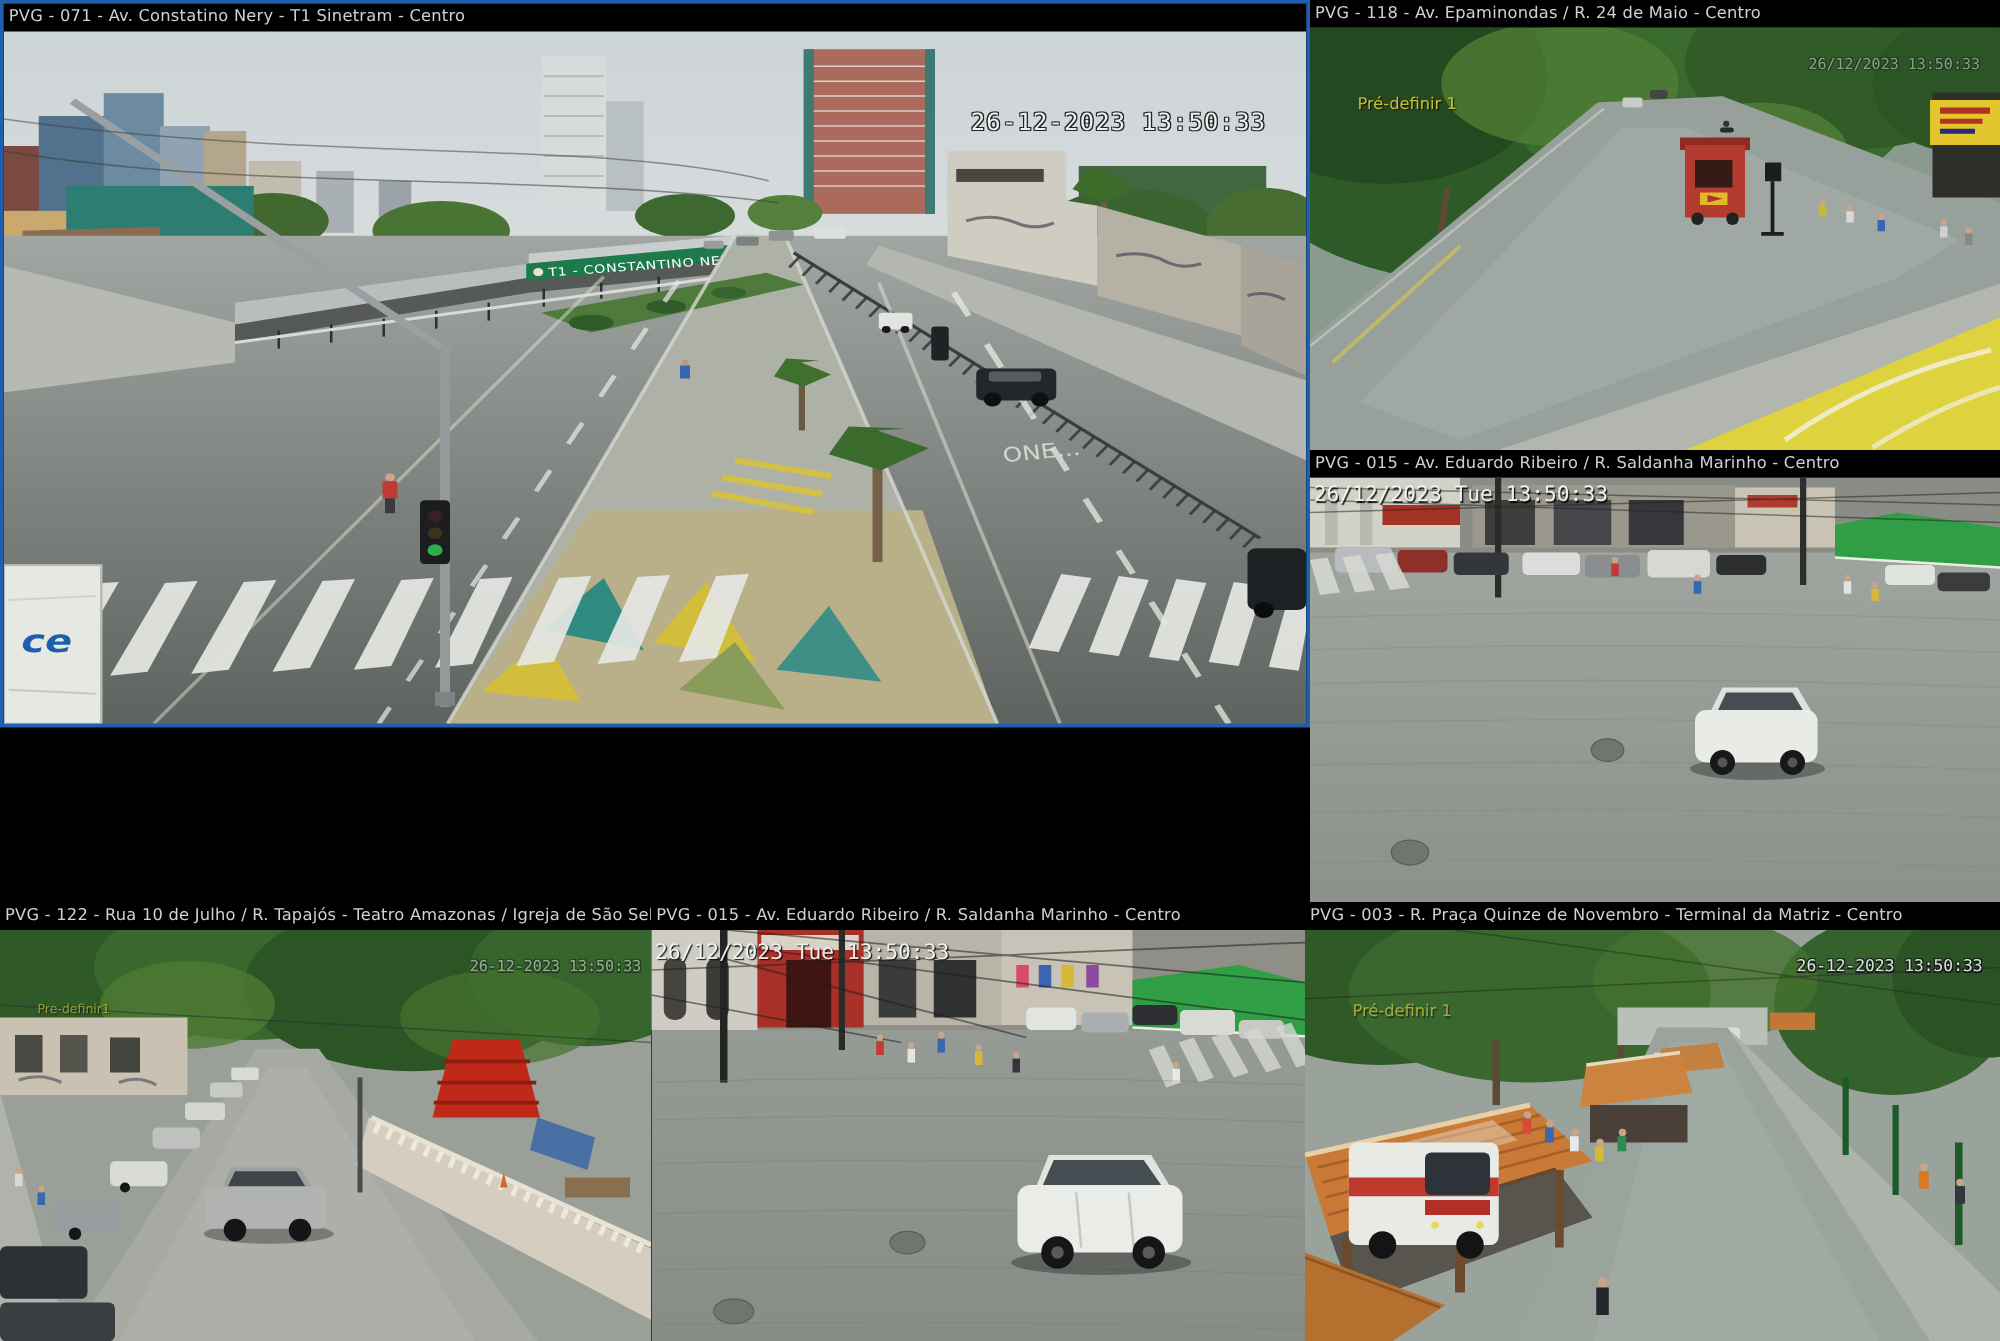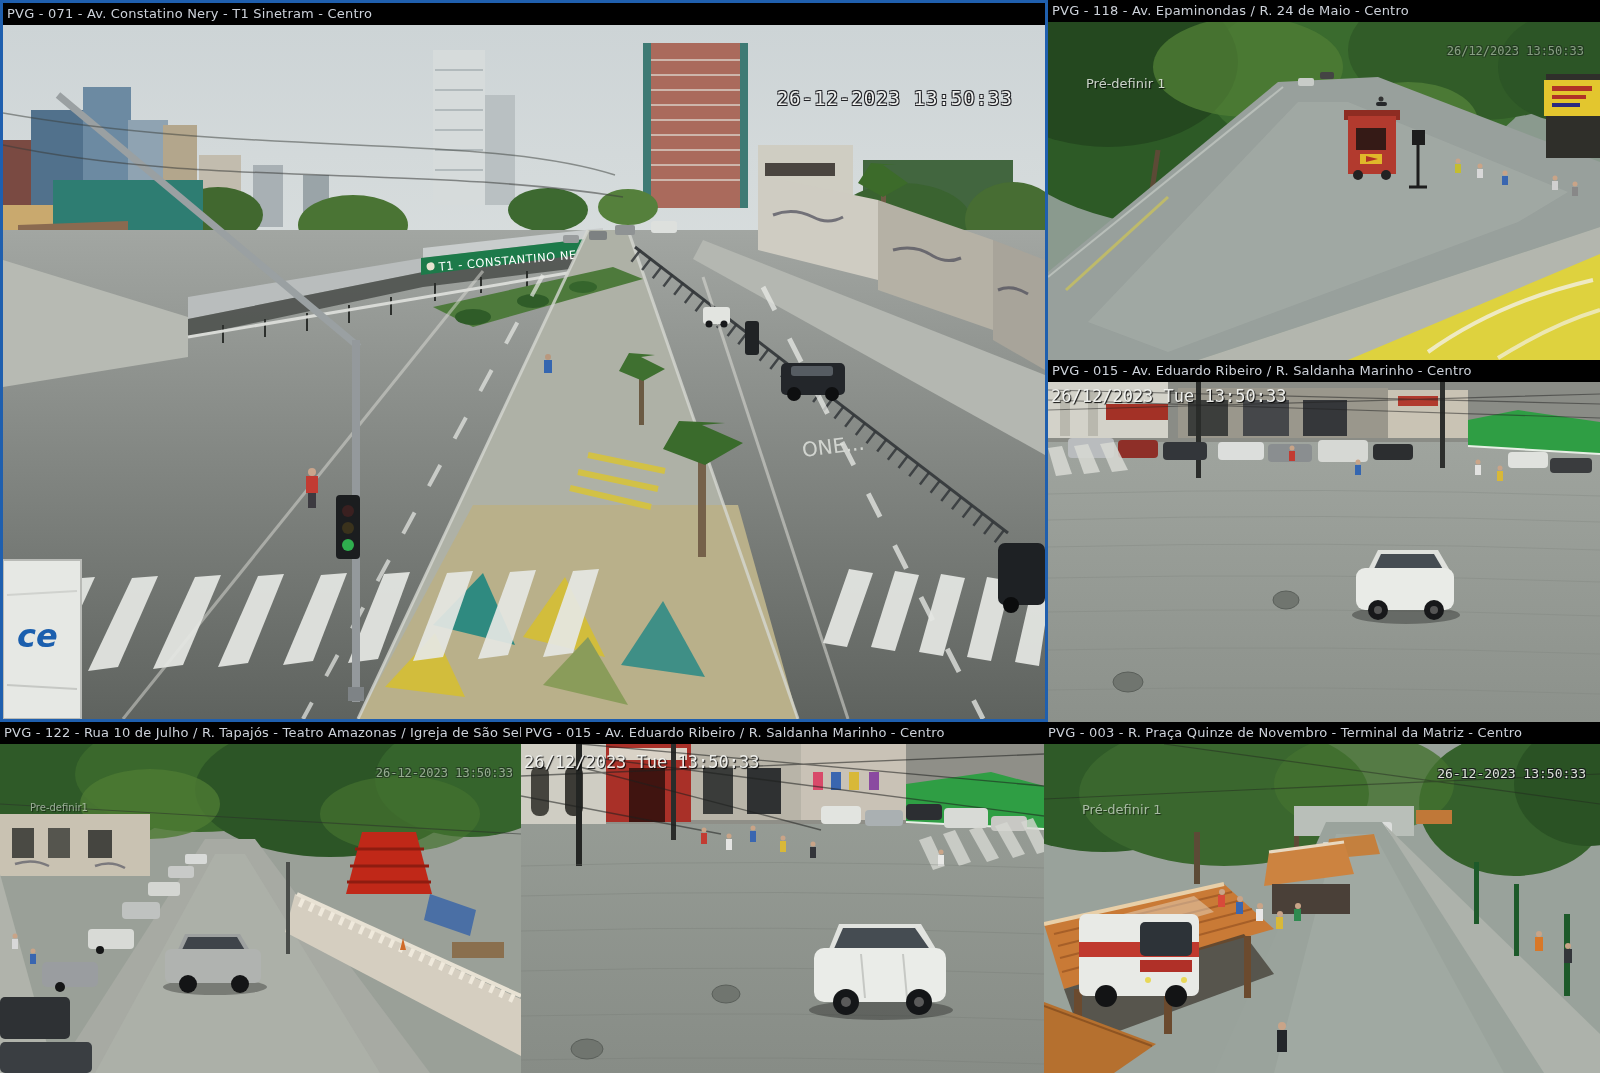--- a/index.html
+++ b/index.html
@@ -13,31 +13,31 @@
   .feed.selected .video{top:22px;}
   .video svg{display:block;width:100%;height:100%;}
   .ts{position:absolute;font-family:"DejaVu Sans Mono",monospace;color:#f3f4f1;white-space:nowrap;}
   .ts.outlined{text-shadow:-1px -1px 0 #15151a,1px -1px 0 #15151a,-1px 1px 0 #15151a,1px 1px 0 #15151a;}
   .ts-main{top:62px;right:32px;font-size:19px;letter-spacing:1px;opacity:.92;}
   .ts-f2{top:22px;right:16px;font-size:12px;opacity:.45;margin-left:20px;}
   .ts-f3{top:4px;left:3px;font-size:17px;opacity:.95;text-shadow:1px 1px 1px #000;}
   .ts-f4{top:22px;right:8px;font-size:12px;opacity:.5;}
   .ts-f5{top:8px;left:3px;font-size:17px;opacity:.95;text-shadow:1px 1px 1px #000;}
   .ts-f6{top:22px;right:14px;font-size:13px;opacity:.88;}
-  .preset{position:absolute;color:#ffffff;font-size:13px;text-shadow:1px 1px 1px #000;white-space:nowrap;}
+  .preset{position:absolute;color:#fde047;font-size:13px;text-shadow:1px 1px 1px #000;white-space:nowrap;}
   .preset-f2{left:38px;top:54px;opacity:.75;}
   .preset-f4{left:30px;top:58px;opacity:.5;font-size:10px;}
   .preset-f6{left:38px;top:58px;opacity:.55;}
 </style>
 </head>
 <body>
 
 <div id="wall">
 
-  <div class="feed selected" style="left:0;top:0;width:1048px;height:722px;">
+  <div class="feed selected" style="left:0;top:0;width:1048px;height:582px;">
     <div class="titlebar">
       <span>PVG - 071 - Av. Constatino Nery - T1 Sinetram - Centro</span>
     </div>
     <div class="video">
       <svg viewBox="0 0 1042 694" preserveAspectRatio="none">
         <defs>
           <linearGradient id="sky1" x1="0" y1="0" x2="0" y2="1">
             <stop offset="0" stop-color="#cdd4d6"></stop>
               <stop offset="1" stop-color="#edefec"></stop>
           </linearGradient>

